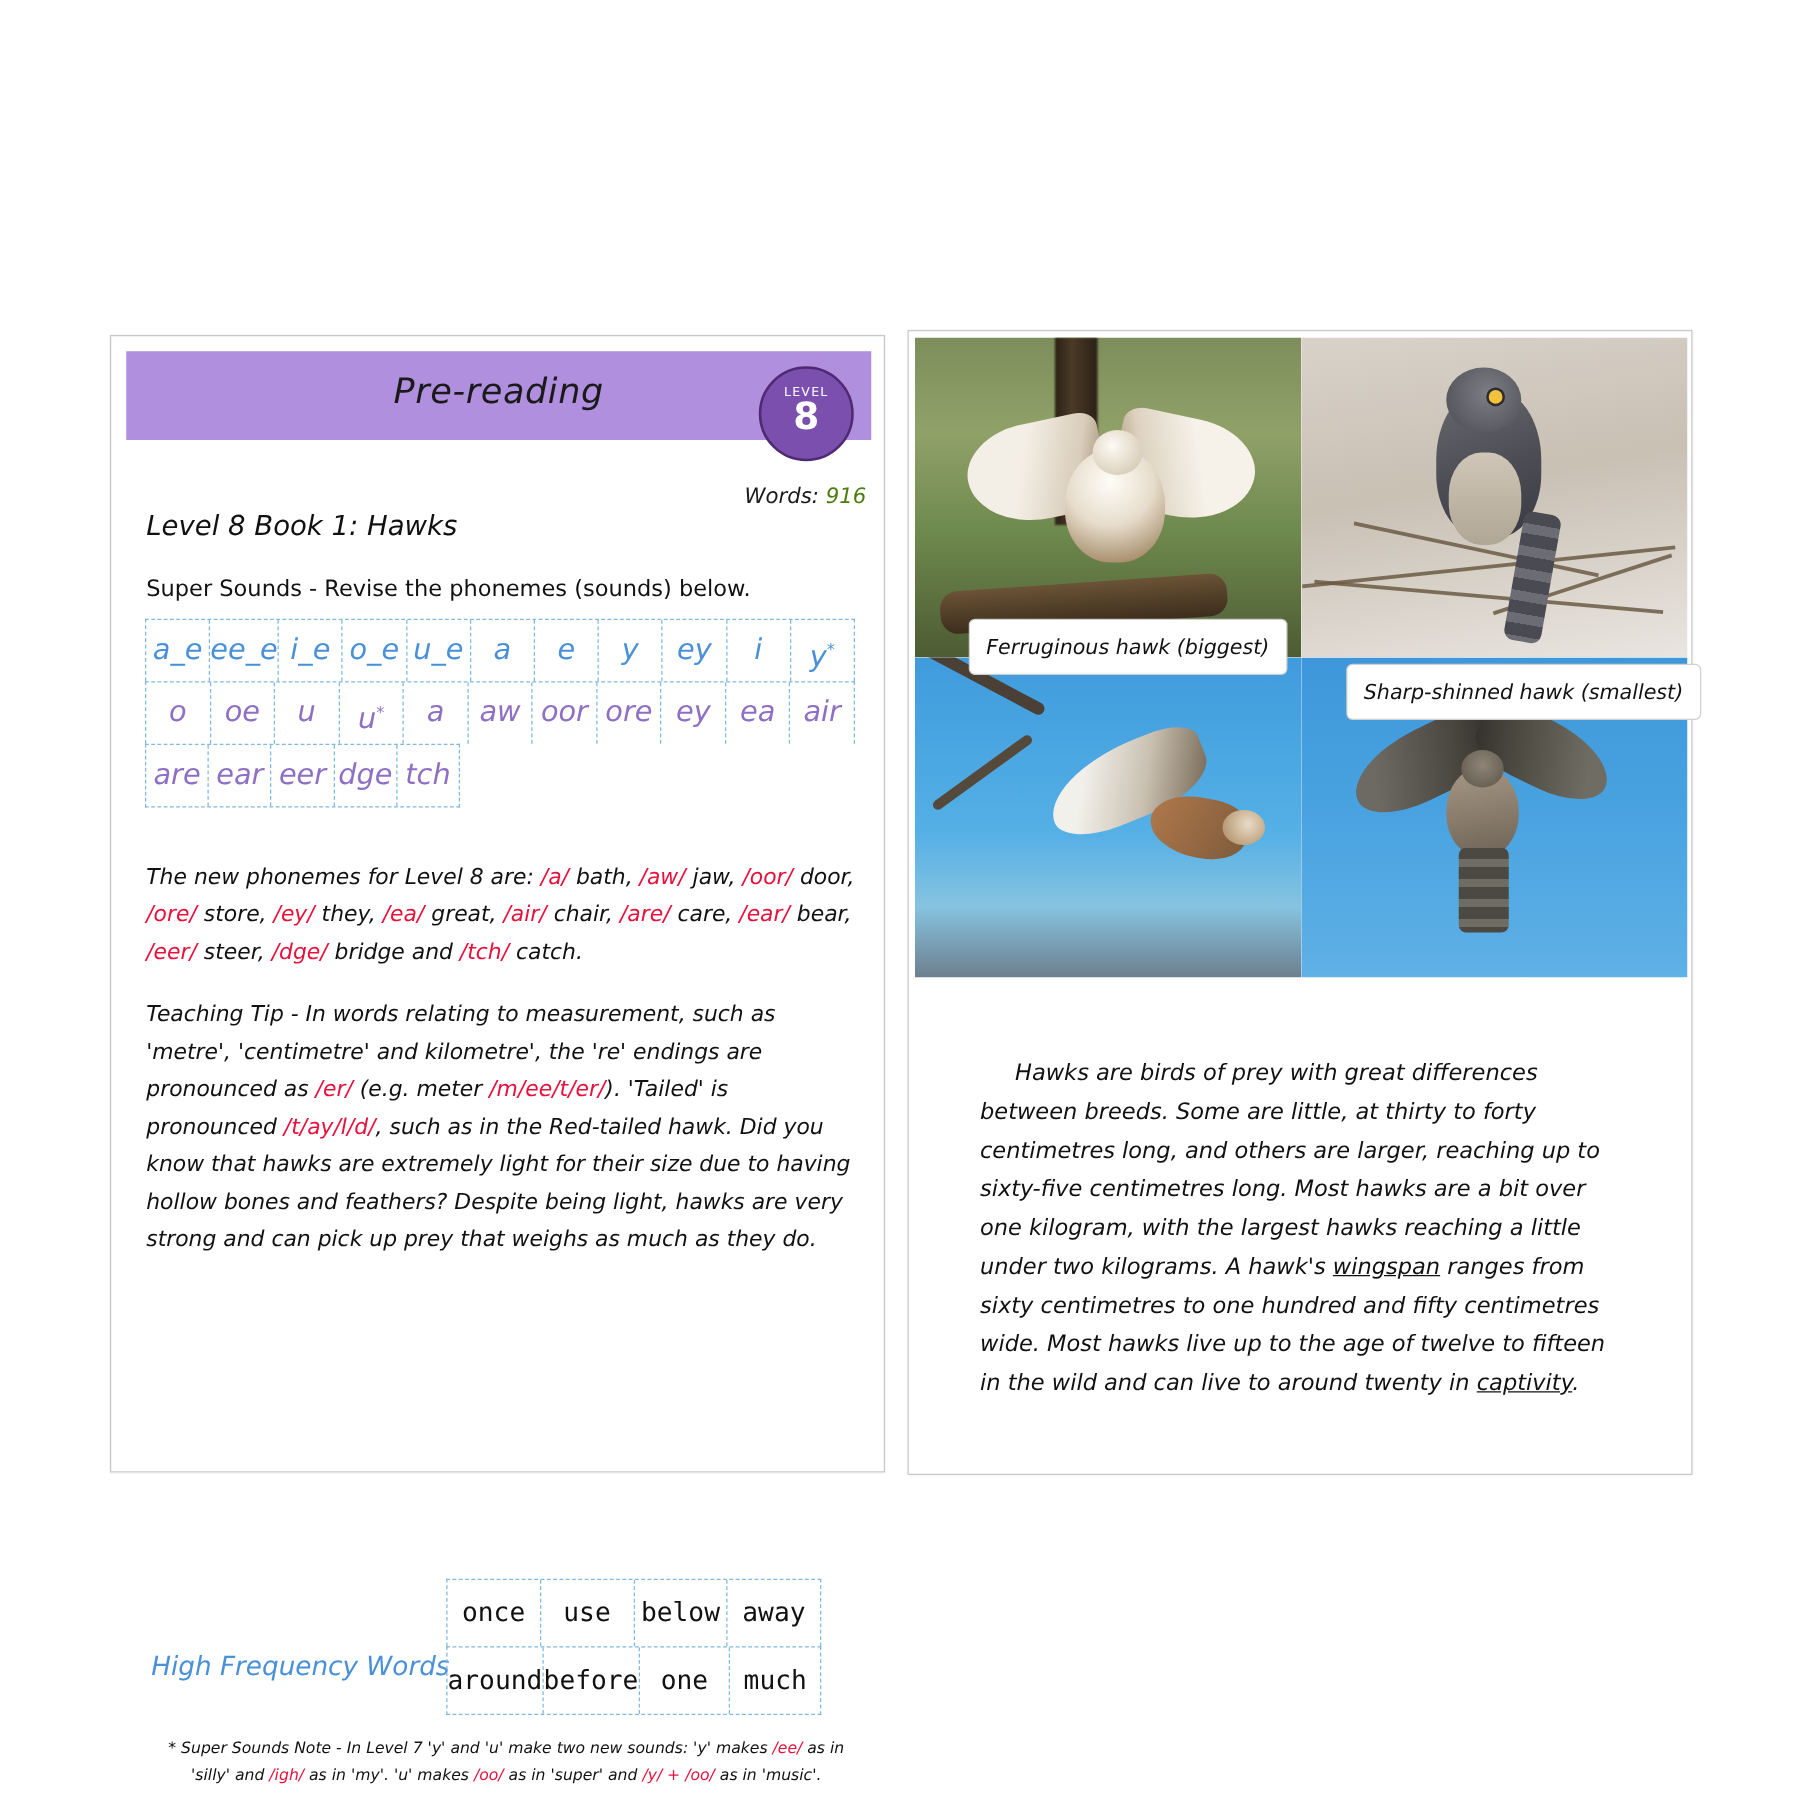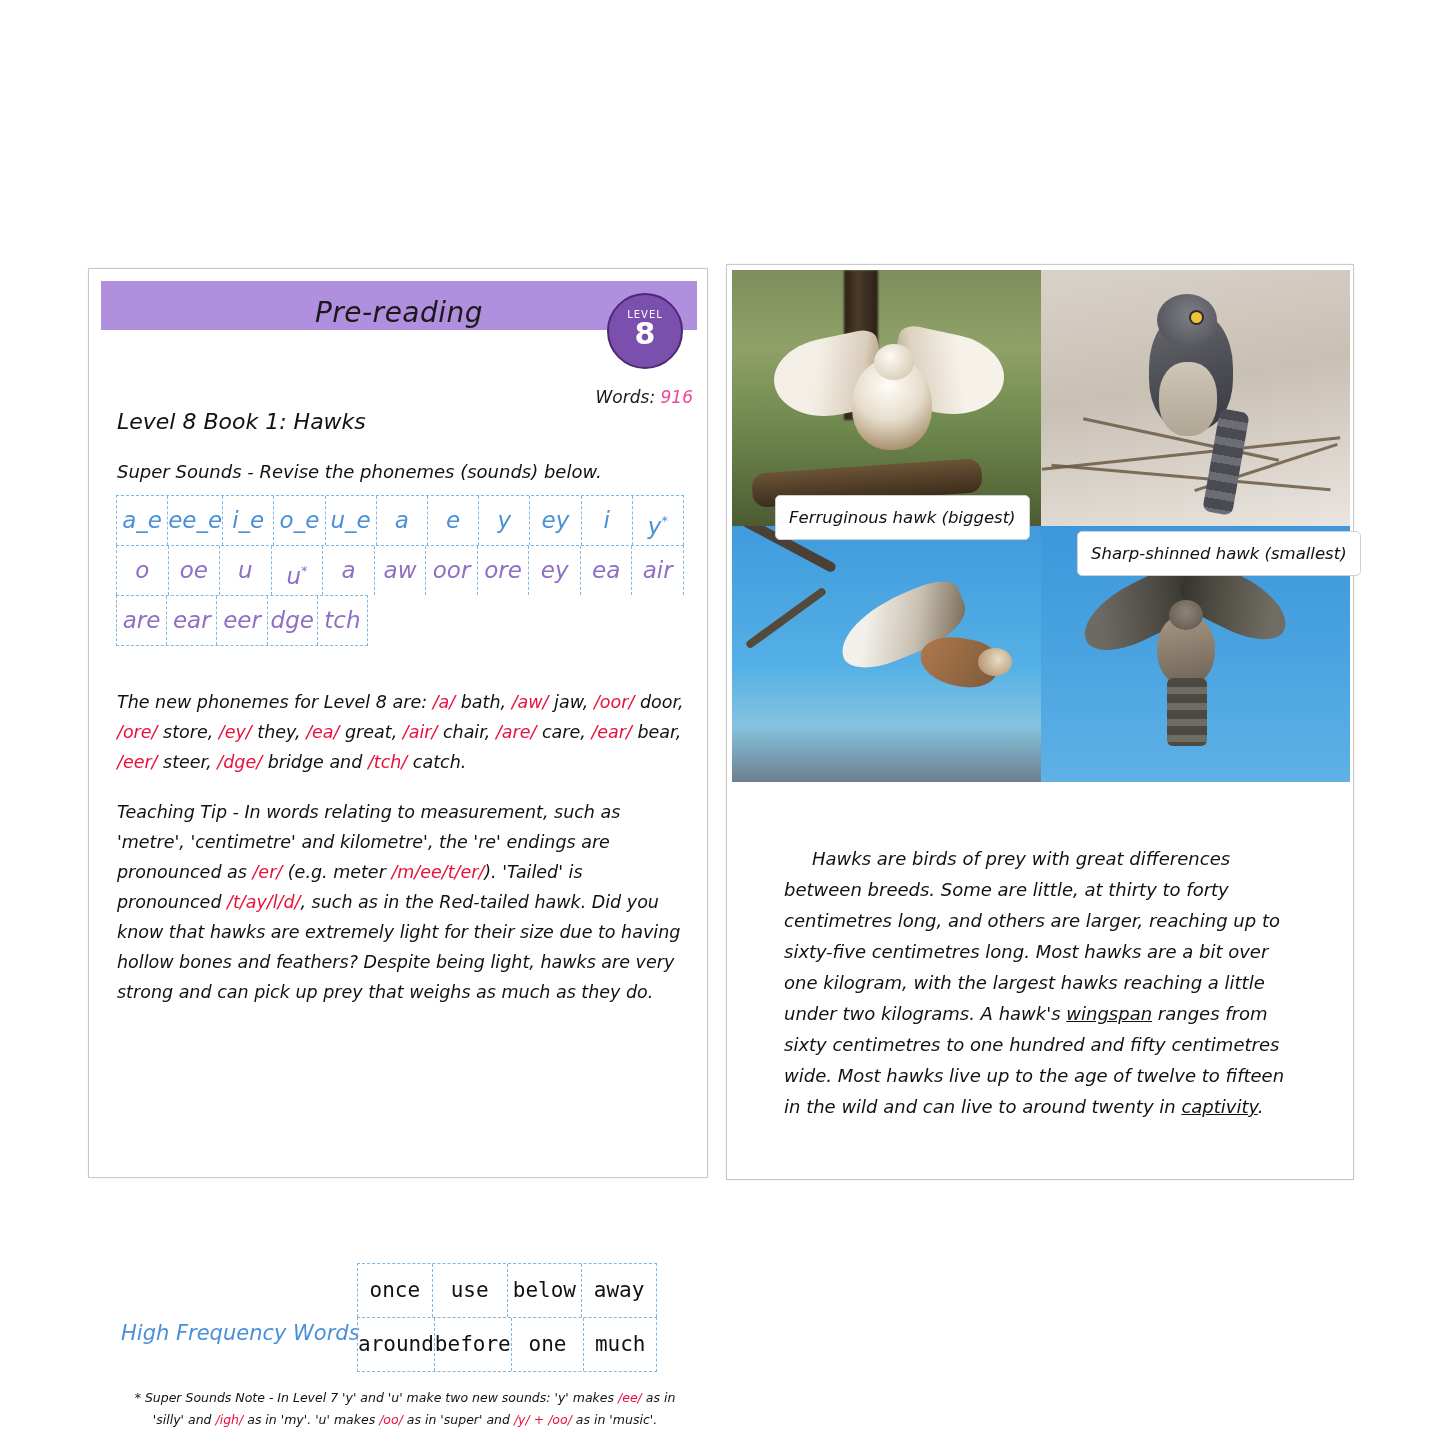--- a/index.html
+++ b/index.html
@@ -31,21 +31,21 @@
     background: #ffffff;
     border: 1px solid #c9c9c9;
     box-sizing: border-box;
     box-shadow: 0 0 2px rgba(0,0,0,0.08);
   }
   .header-band {
     position: absolute;
     left: 12px;
     top: 12px;
     width: 596px;
-    height: 49px;
+    height: 71px;
     background: #b08fdf;
     box-sizing: border-box;
   }
   .header-title {
     position: absolute;
     left: 0; top: 0;
     width: 596px;
     line-height: 64px;
     text-align: center;
     font-family: "DejaVu Sans", sans-serif;
@@ -81,36 +81,35 @@
   }
   .words-count {
     position: absolute;
     right: 14px;
     top: 118px;
     font-size: 17px;
     font-style: italic;
     color: #1a1a1a;
     font-family: "DejaVu Sans", sans-serif;
   }
-  .words-count .num { color: #ec4899; }
+  .words-count .num { color: #4d7c0f; }
 
   .book-title {
     position: absolute;
     left: 28px;
     top: 140px;
     font-size: 22px;
     font-style: italic;
     color: #111;
   }
   .super-sounds-line {
     position: absolute;
     left: 28px;
     top: 192px;
     font-size: 18px;
-    font-style: italic;
     color: #111;
   }
 
   
   .phoneme-grid {
     position: absolute;
     left: 27px;
     top: 226px;
     width: 568px;
   }

